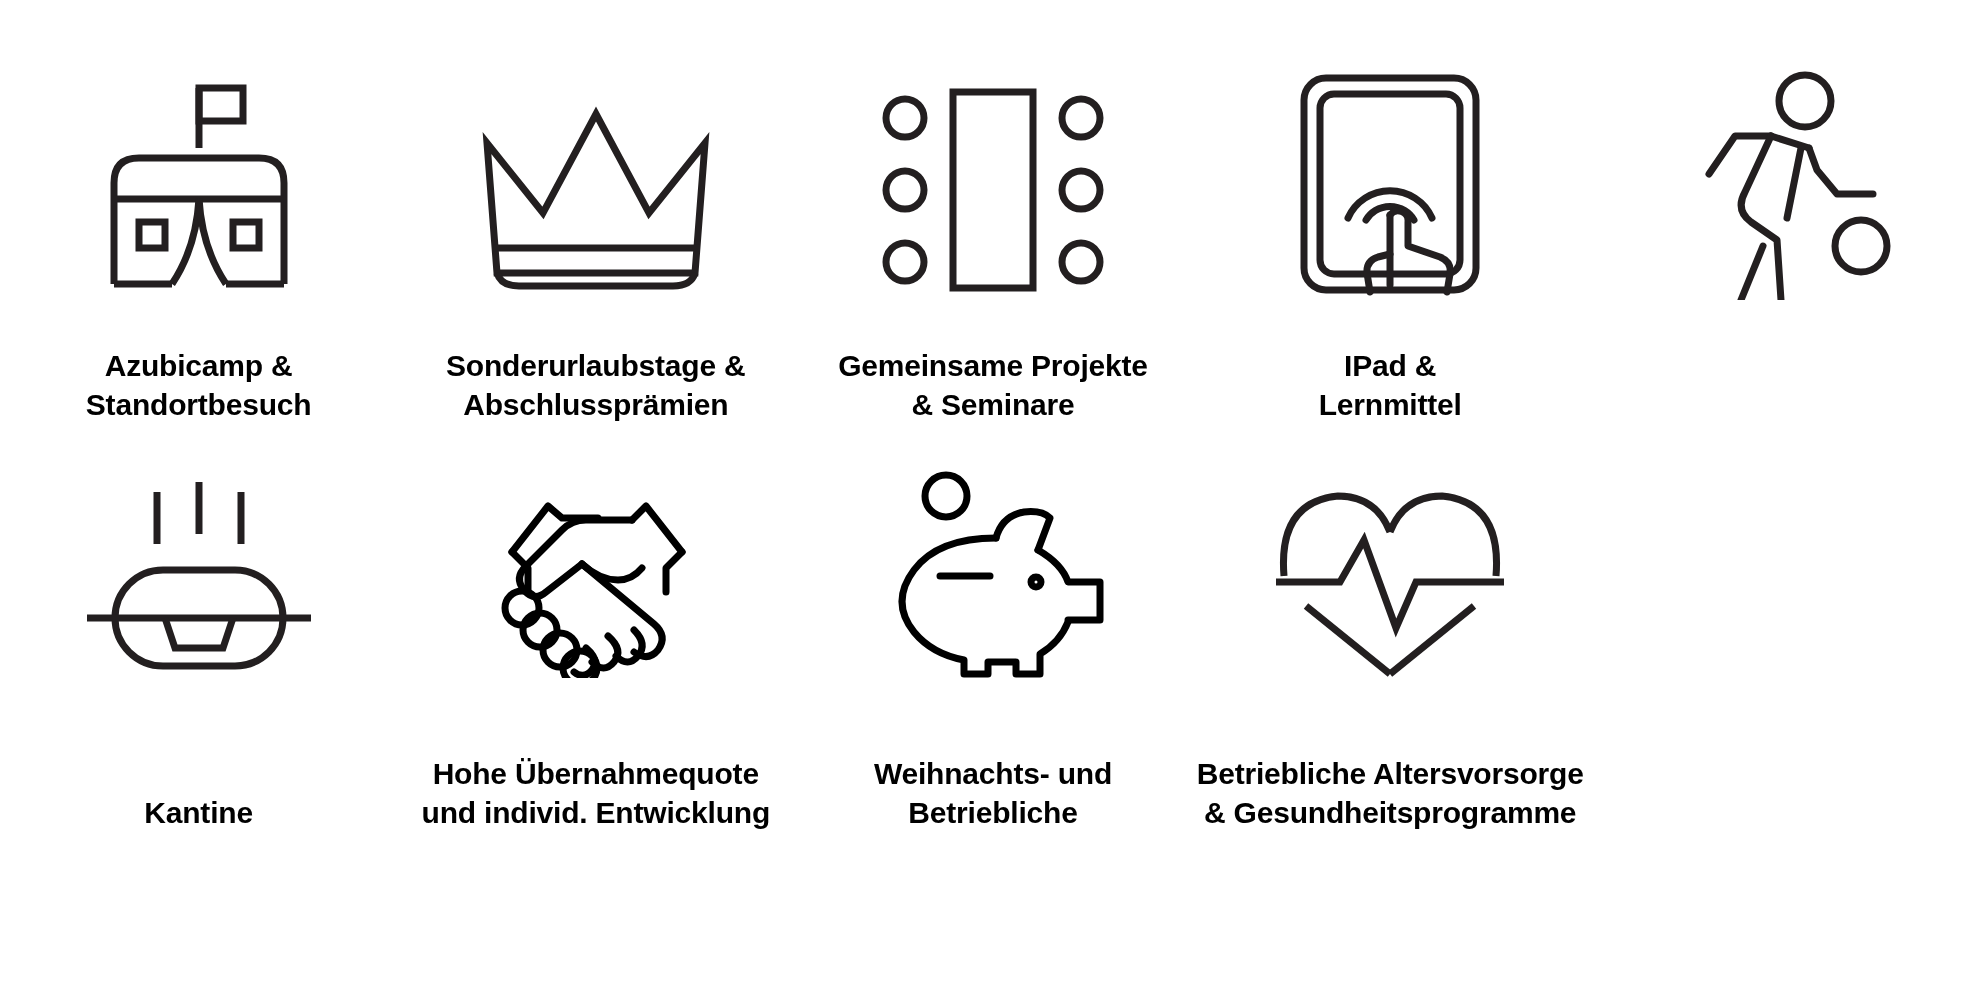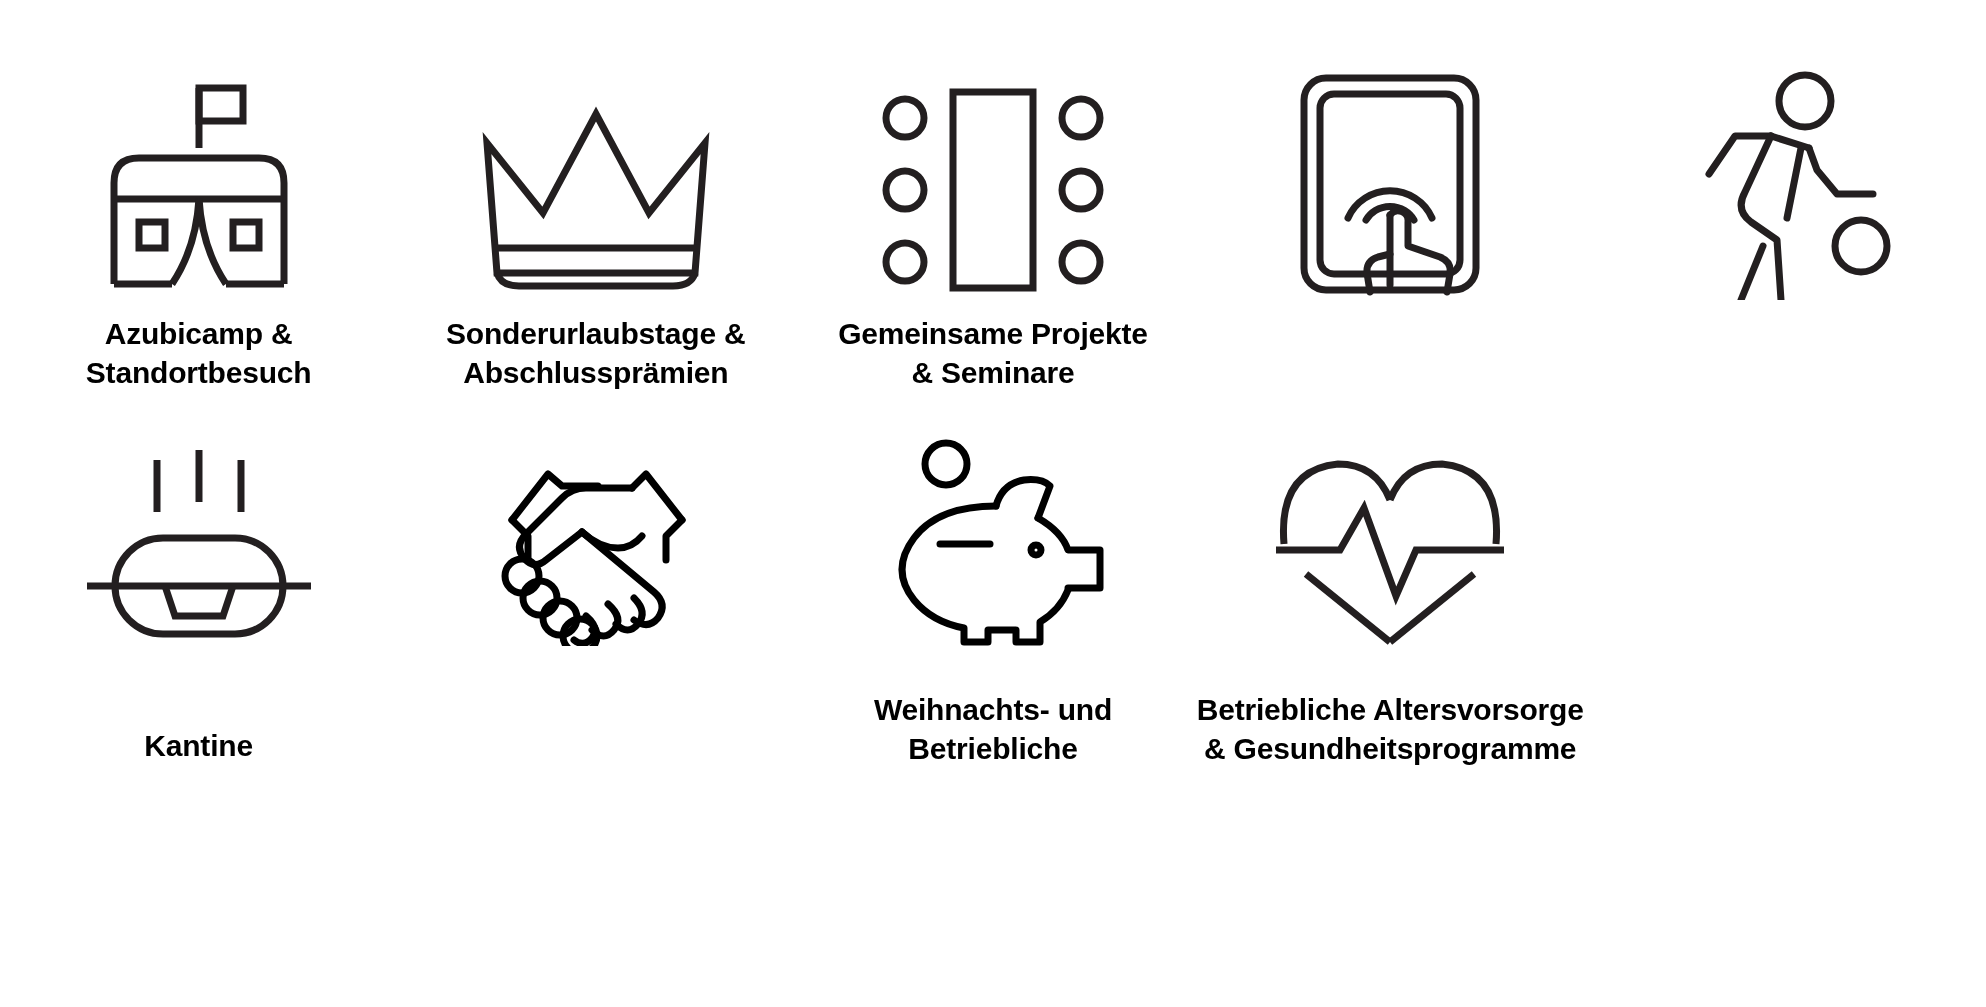--- a/index.html
+++ b/index.html
@@ -26,21 +26,22 @@
     width: 1986px;
     display: grid;
     grid-template-columns: repeat(5, 1fr);
     grid-template-rows: auto auto;
     row-gap: 4px;
   }
   .cell {
     display: flex;
     flex-direction: column;
     align-items: center;
-    justify-content: flex-start;
+    justify-content: space-between;
+    gap: 32px;
   }
   .icon-wrap {
     display: flex;
     align-items: flex-end;
     justify-content: center;
     height: 300px;
     width: 100%;
   }
   .icon-wrap svg {
     display: block;
@@ -138,20 +139,22 @@
           <rect x="30" y="24" width="140" height="180" rx="14" ry="14"></rect>
 
           <path d="M58 148 A46 46 0 0 1 142 148"></path>
           <path d="M76 150 A28 28 0 0 1 124 150"></path>
 
           <path d="M100 145 L100 215"></path>
           <path d="M100 145 A10 10 0 0 1 118 152 L118 176 L150 187 Q162 192 160 204 L157 222"></path>
           <path d="M100 184 L88 187 Q76 191 77 203 L80 222"></path>
         </svg>
       </div>
+      <div class="label">IPad &amp;
+Lernmittel</div>
     </div>
 
     <div class="cell row1">
       <div class="icon-wrap">
         <svg width="220" height="230" viewBox="0 0 220 230" fill="none" stroke="#231f20" stroke-width="7" stroke-linecap="round" stroke-linejoin="round">
 
           <circle cx="128" cy="31" r="26"></circle>
 
           <path d="M94 66 L58 66 L32 104"></path>
 
@@ -207,20 +210,22 @@
           <path d="M158 152 Q172 166 162 178 Q152 190 140 178"></path>
           <path d="M132 158 Q148 172 138 184 Q128 196 116 184"></path>
           <path d="M110 170 Q124 182 116 192 Q108 202 98 194"></path>
 
           <circle cx="46" cy="130" r="17"></circle>
           <circle cx="64" cy="152" r="17"></circle>
           <circle cx="84" cy="172" r="17"></circle>
           <circle cx="104" cy="190" r="17"></circle>
         </svg>
       </div>
+      <div class="label">Hohe Übernahmequote
+und individ. Entwicklung</div>
     </div>
 
 
     <div class="cell row2">
       <div class="icon-wrap">
         <svg width="230" height="210" viewBox="0 0 230 210" fill="none" stroke="#000000" stroke-width="7" stroke-linecap="round" stroke-linejoin="round">
 
           <circle cx="68" cy="28" r="21"></circle>
 
           <path d="M118 70 Q60 70 36 102 Q12 134 36 164 Q54 186 86 192 L86 206 L110 206 L110 194 L138 194 L138 206 L162 206 L162 186 Q182 174 190 154"></path>

